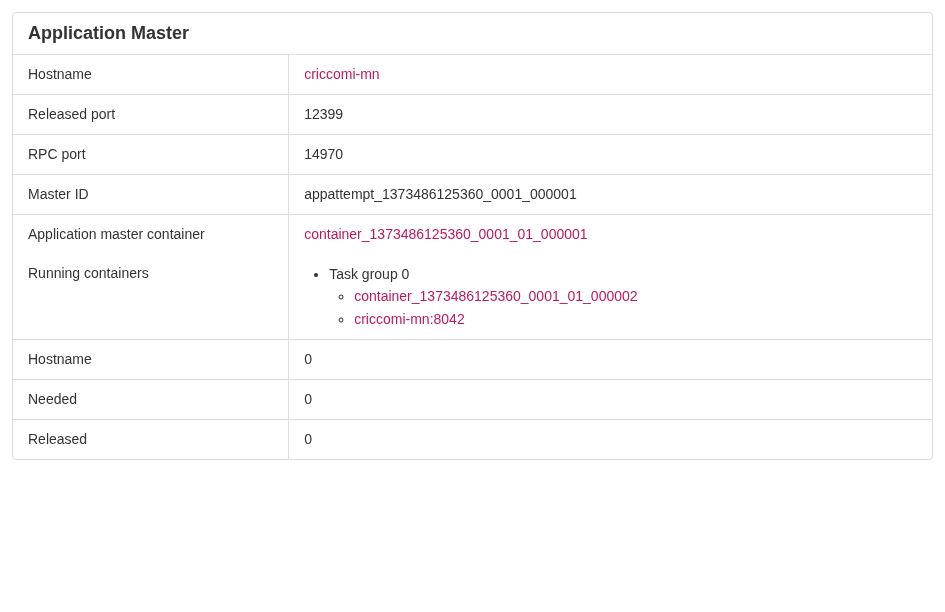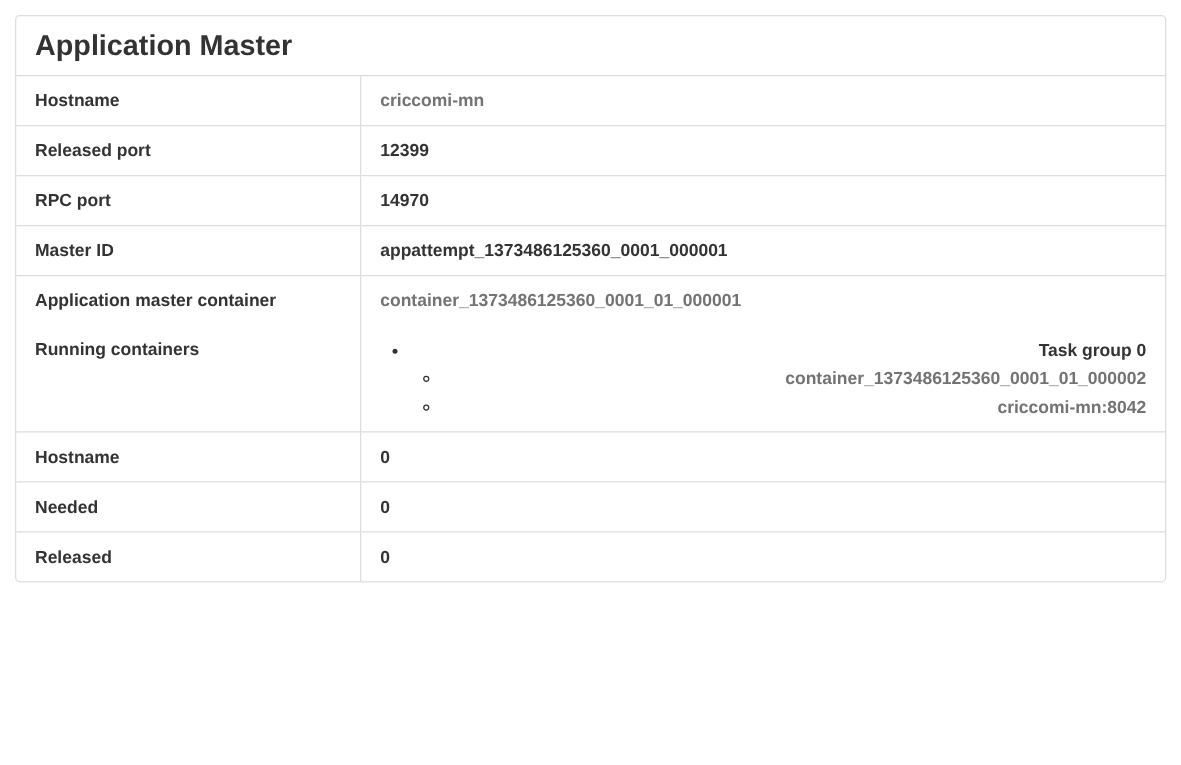--- a/index.html
+++ b/index.html
@@ -17,58 +17,56 @@
     .panel {
       border: 1px solid #ddd;
       border-radius: 4px;
       margin-bottom: 20px;
     }
     .panel-heading {
       padding: 10px 15px;
       border-bottom: 1px solid #ddd;
     }
     .panel-heading h3 {
-      font-size: 23px;
+      font-size: 18px;
       font-weight: bold;
       color: #333;
     }
     table {
       width: 100%;
       border-collapse: collapse;
-      font-weight: bold;
     }
     table tr td {
       padding: 9px 15px;
       border-top: 1px solid #ddd;
       vertical-align: top;
       line-height: 1.5;
     }
     table tr:first-child td {
       border-top: none;
     }
     table tr td:first-child {
       width: 30%;
       border-right: 1px solid #ddd;
     }
     a {
-      color: #737373;
+      color: #be185d;
       text-decoration: none;
     }
     ul {
       list-style: disc;
       padding-left: 25px;
       margin: 0;
     }
     ul ul {
       list-style: circle;
       padding-left: 25px;
     }
     li {
       line-height: 1.6;
-      text-align: right;
     }
   </style>
 </head>
 <body>
 
 <div class="panel">
   <div class="panel-heading">
     <h3>Application Master</h3>
   </div>
   <table>

